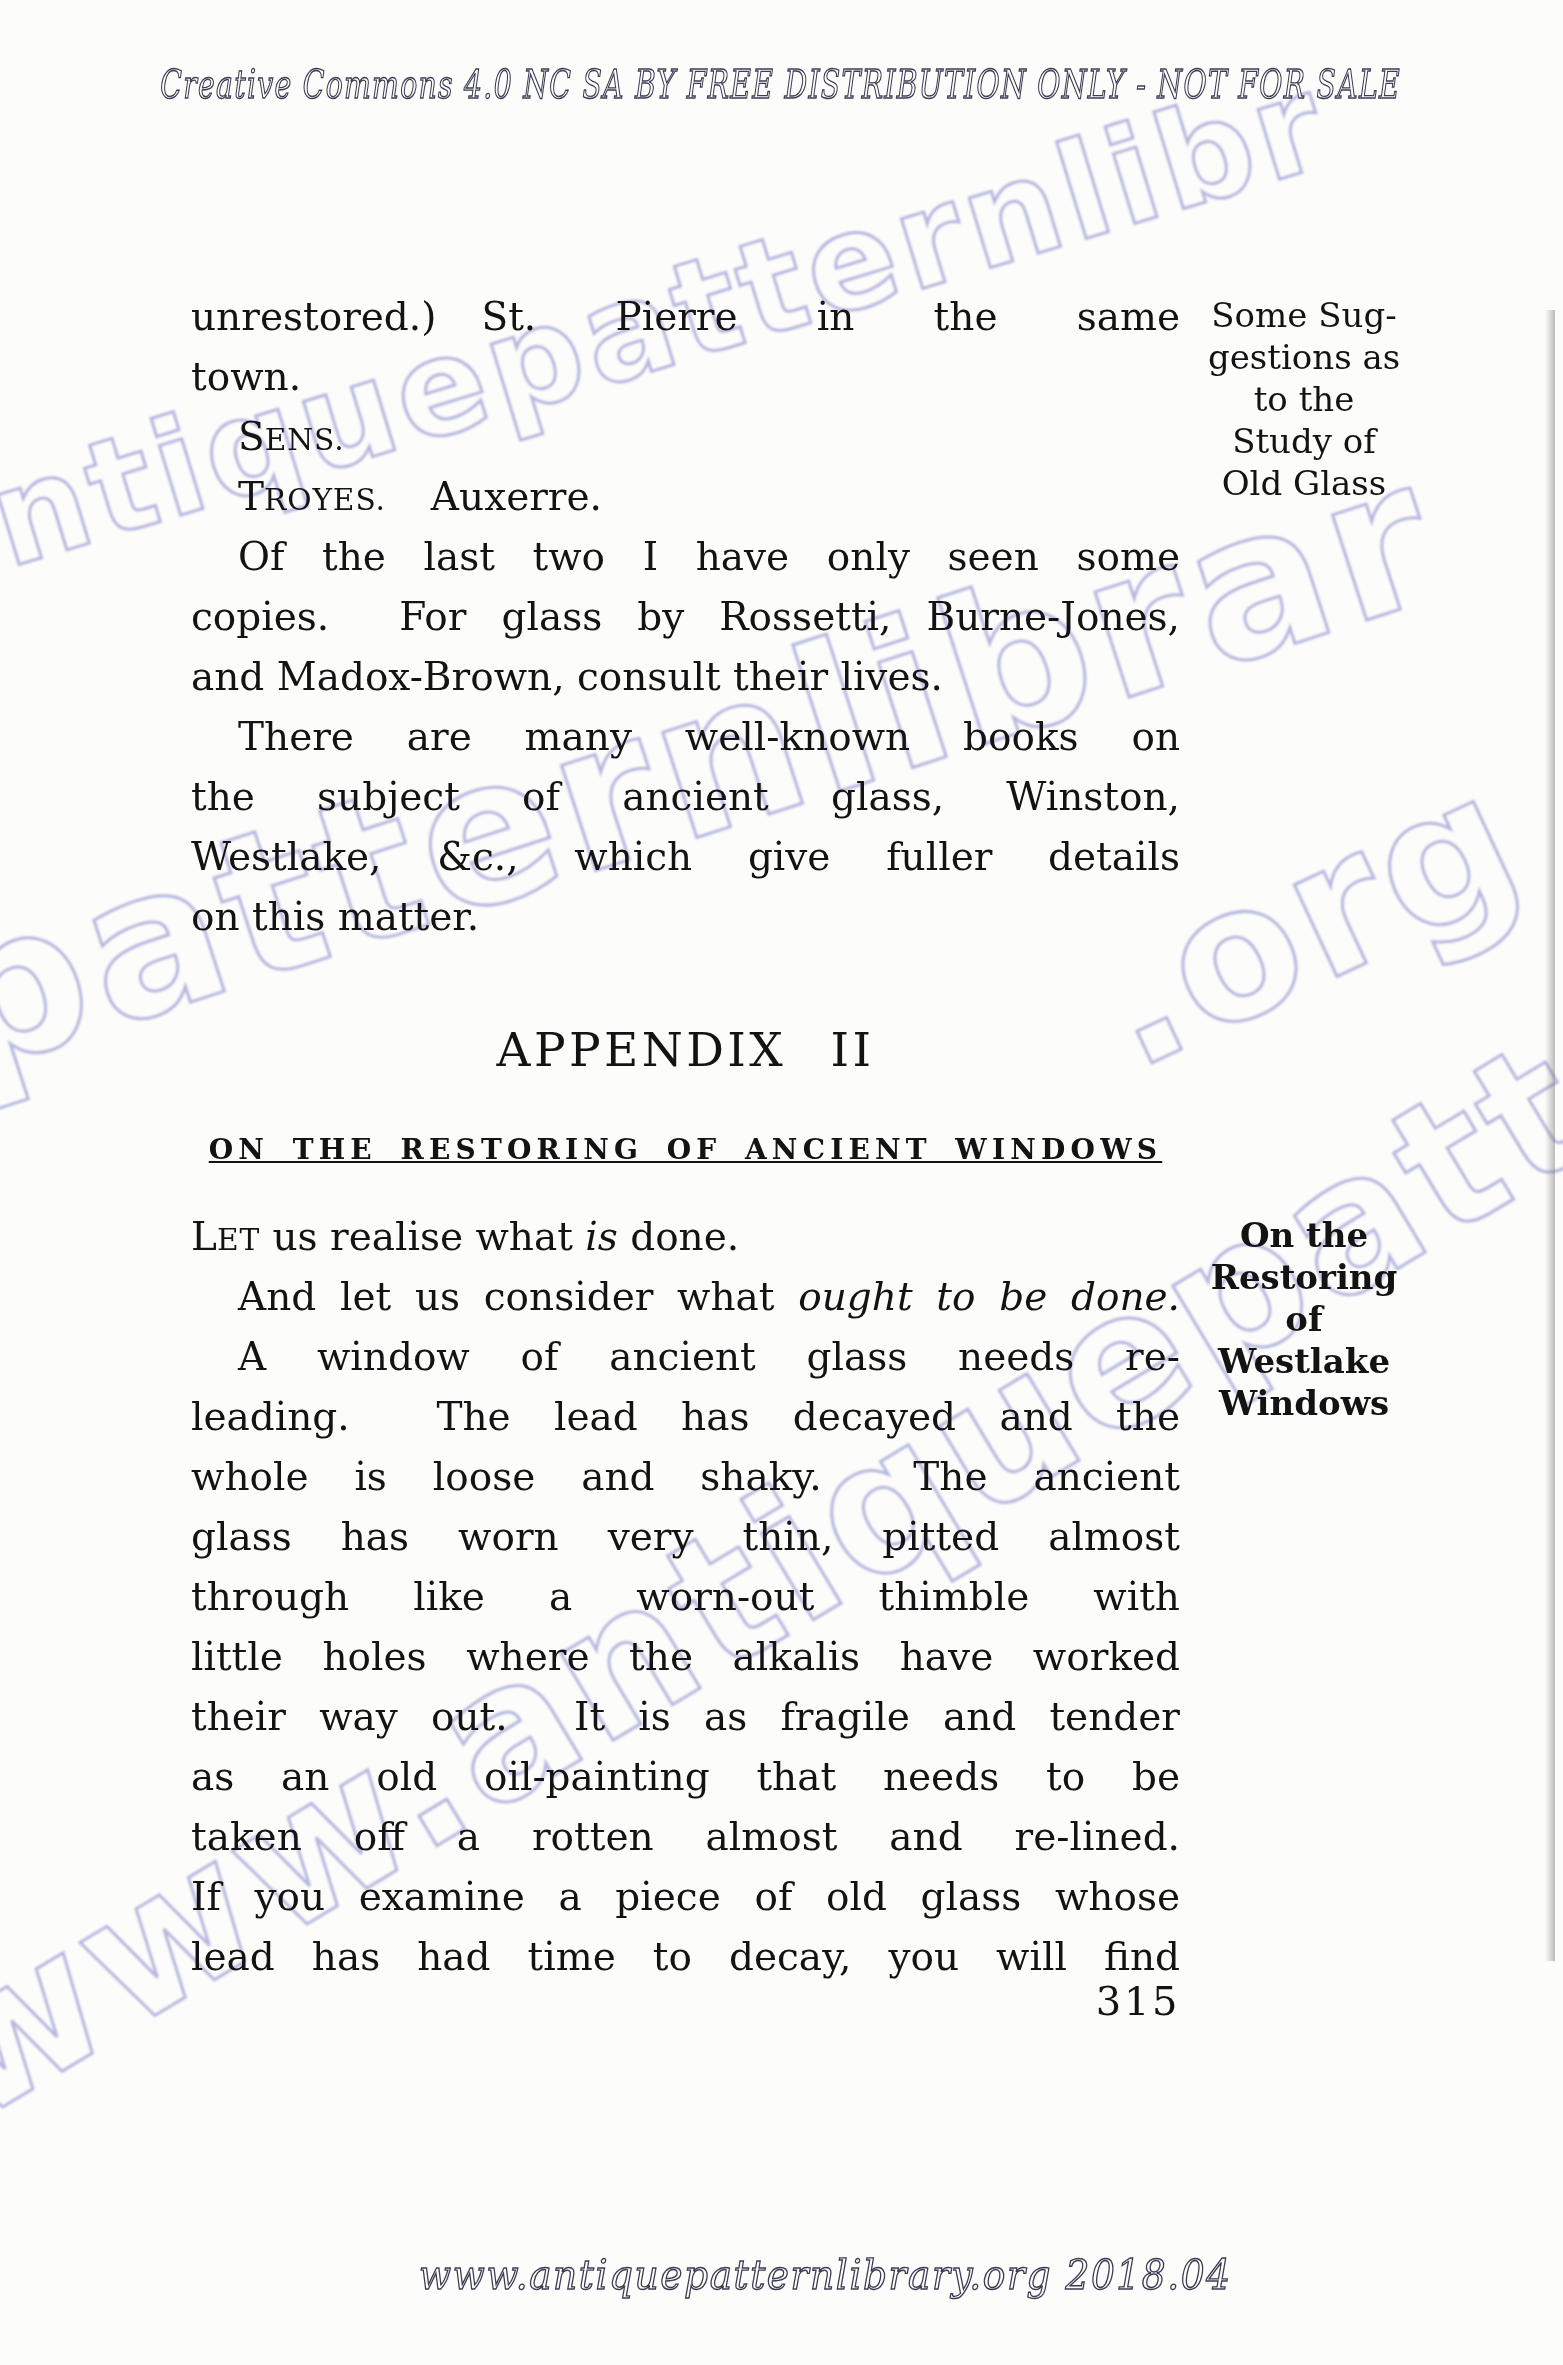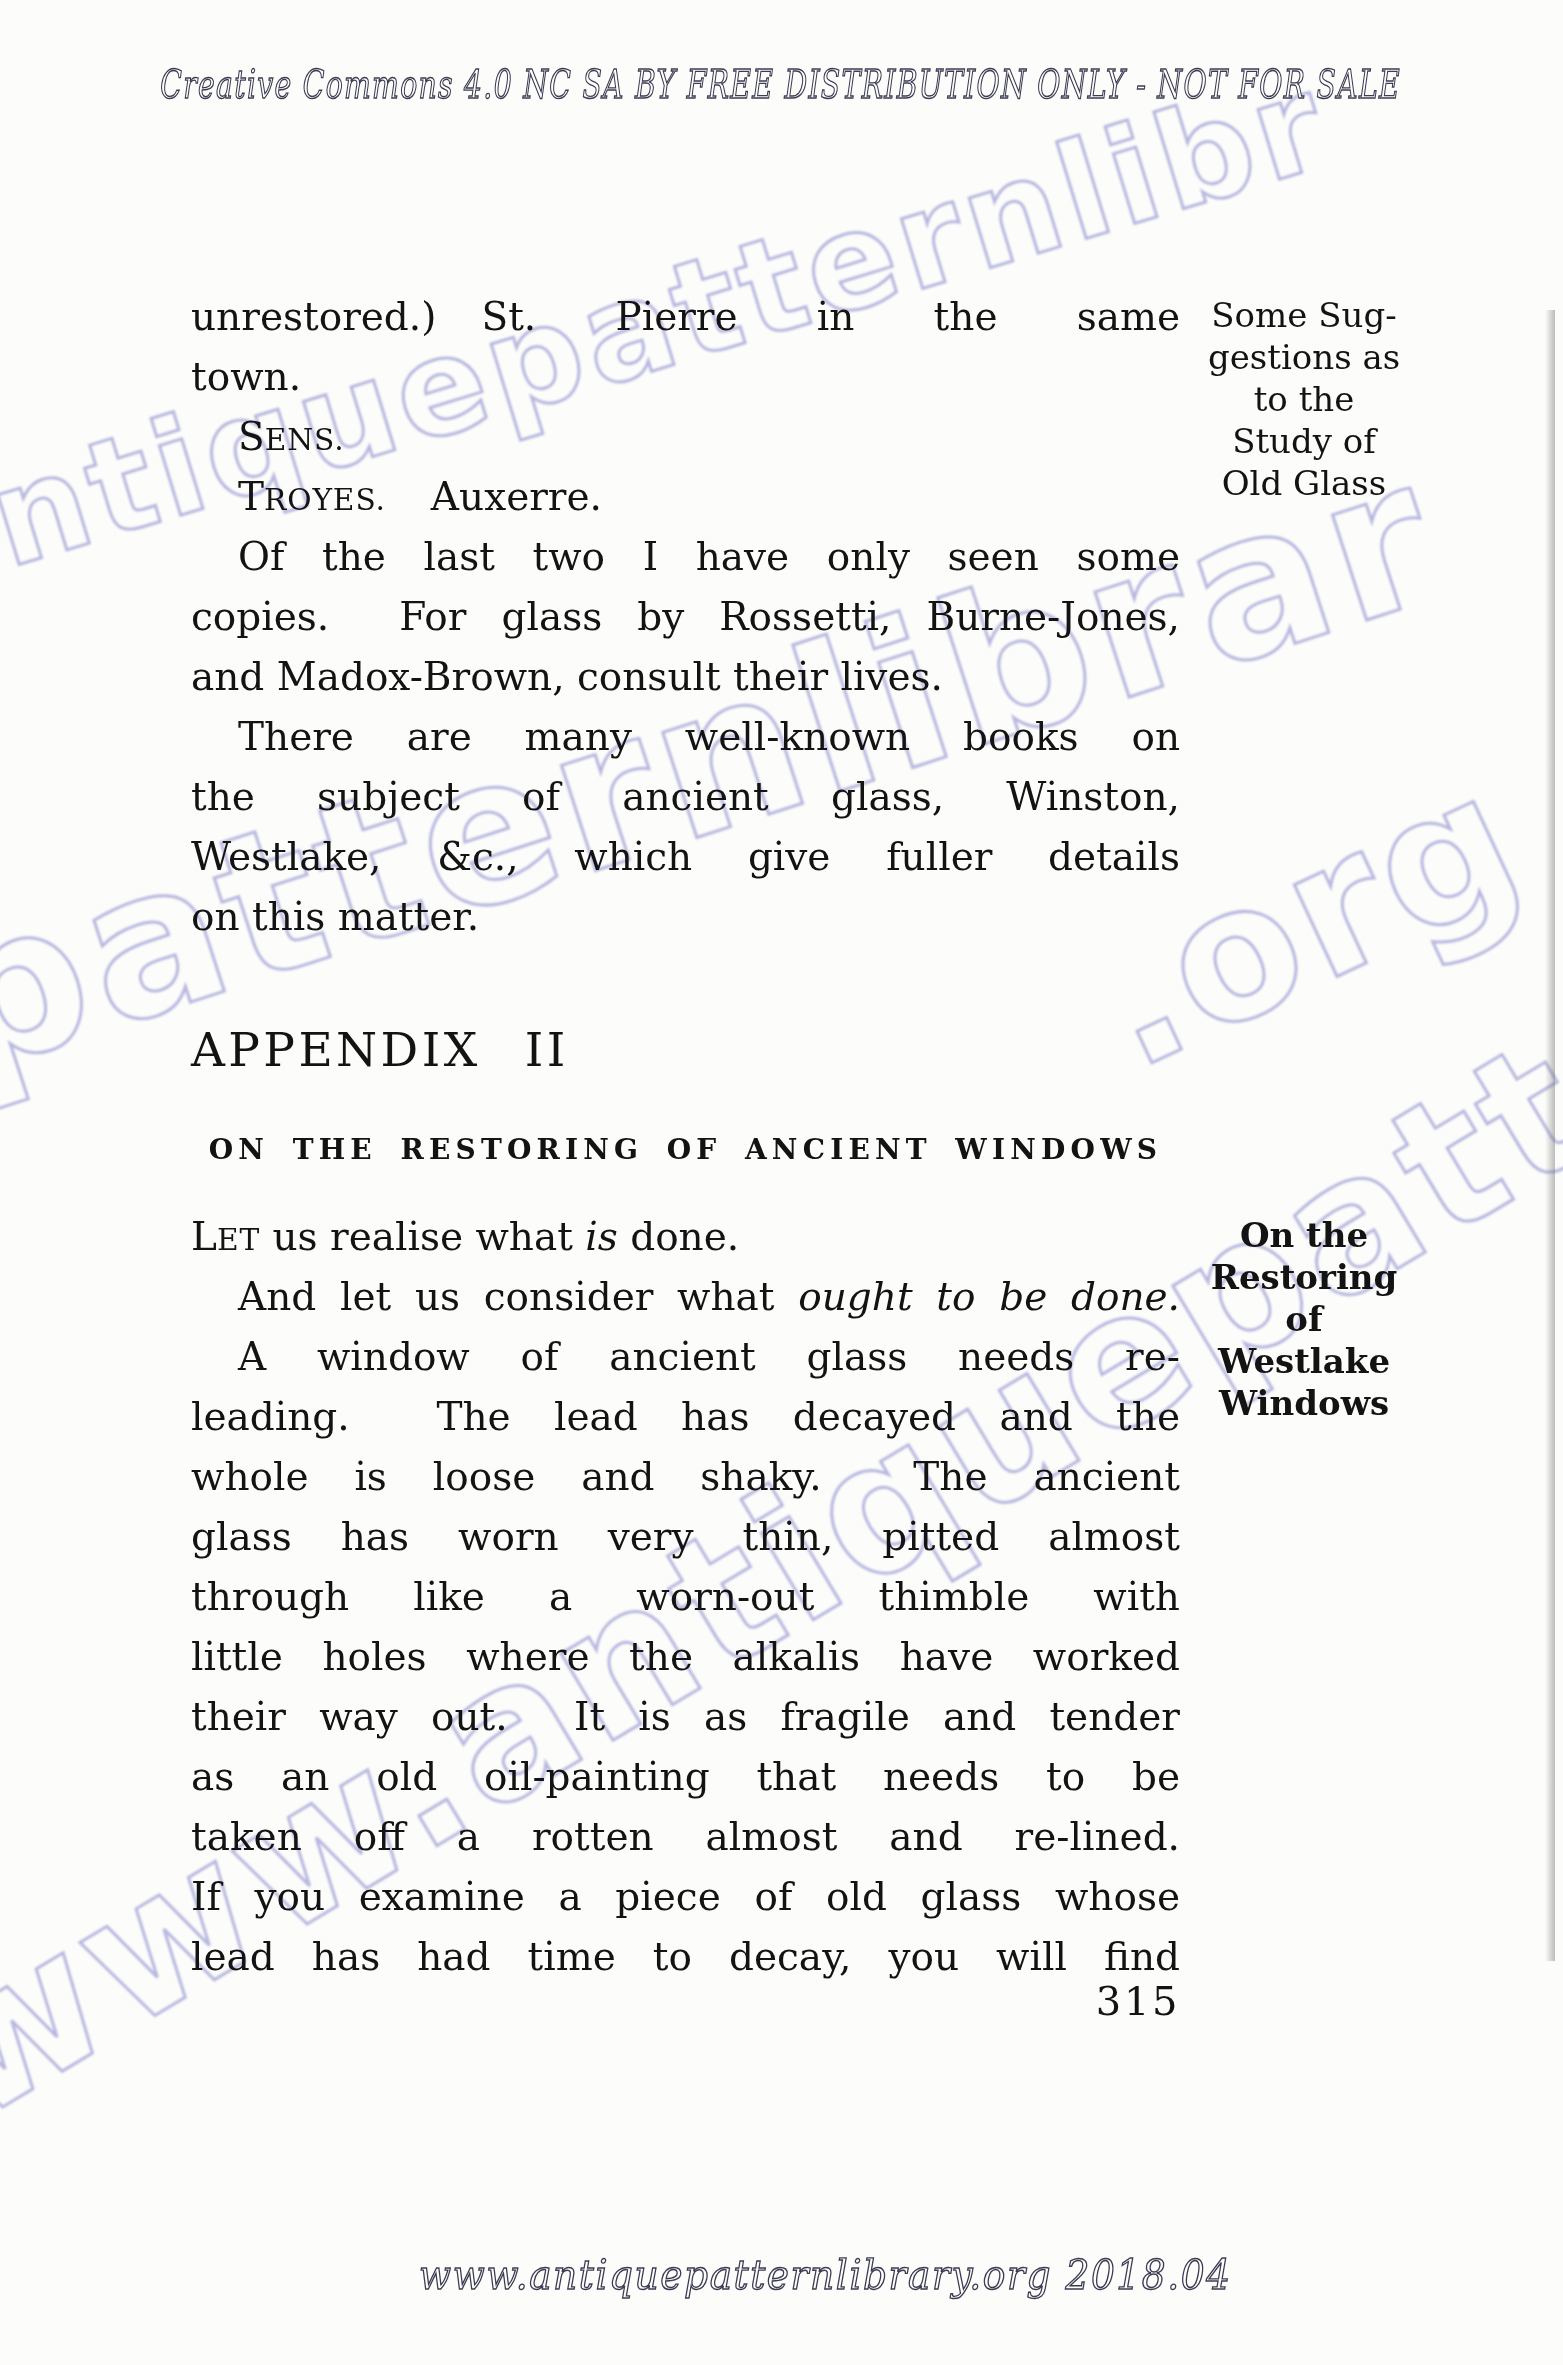--- a/index.html
+++ b/index.html
@@ -21,27 +21,27 @@
   .line{height:60px;line-height:58px;font-size:39px;white-space:nowrap;}
   .line.just{white-space:normal;text-align:justify;text-align-last:justify;}
   .line.ind{padding-left:47px;}
   .line.just.ind{padding-left:0;text-indent:47px;}
   .sc{font-size:0.76em;letter-spacing:0.9px;}
   .it{font-style:italic;}
   .gap{display:inline-block;width:45px;}
 
   .heading{
     position:absolute;left:191px;top:1022px;width:989px;
-    text-align:left;font-size:47px;letter-spacing:3.4px;word-spacing:26px;
+    text-align:center;font-size:47px;letter-spacing:3.4px;word-spacing:26px;
     font-weight:normal;
   }
   .subheading{
     position:absolute;left:191px;top:1133px;width:989px;
     text-align:center;font-size:28px;font-weight:bold;
-    letter-spacing:5.2px;word-spacing:8.6px;
+    letter-spacing:5.2px;word-spacing:8.6px;text-decoration:underline;
   }
   .note{
     position:absolute;left:1194px;width:220px;
     text-align:center;font-size:34px;line-height:42px;
   }
   .note1{top:294px;}
   .note2{top:1214px;font-weight:bold;}
   .pagenum{
     position:absolute;left:191px;top:1978px;width:989px;
     text-align:right;font-size:40px;letter-spacing:2.6px;

